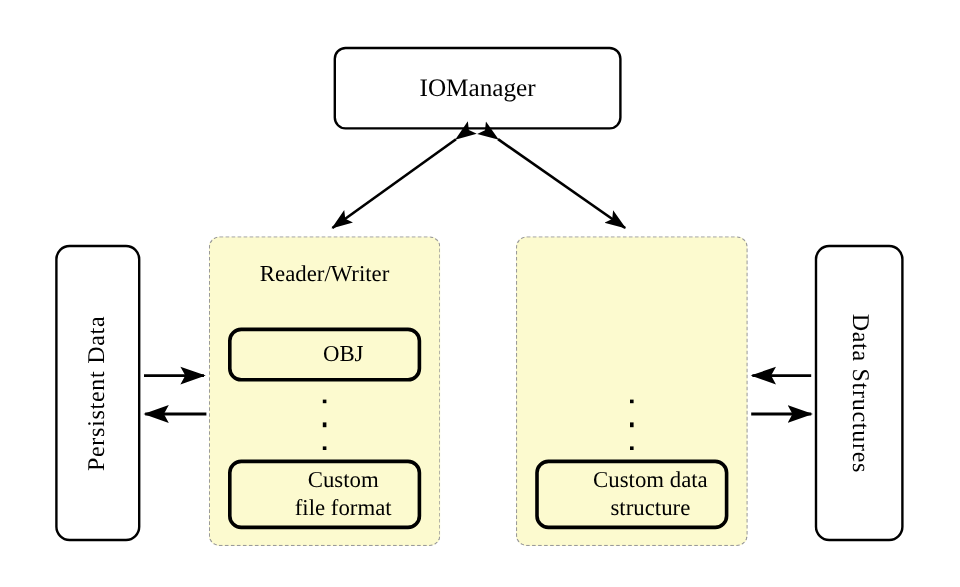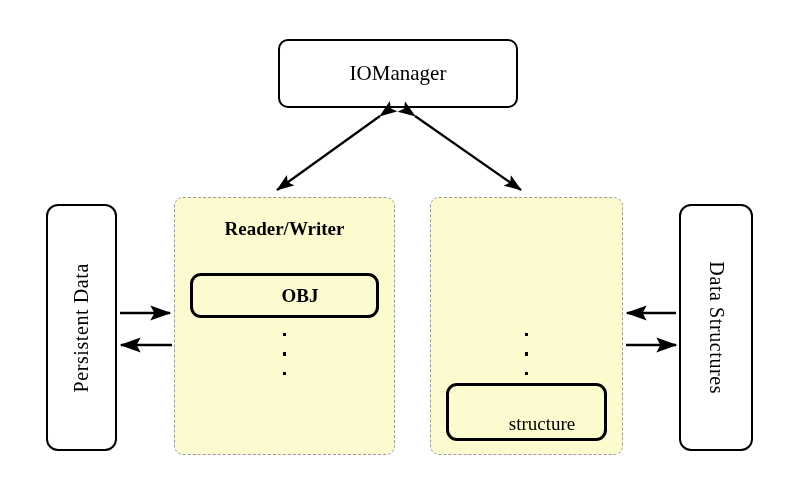--- a/index.html
+++ b/index.html
@@ -68,21 +68,21 @@
   
   .panel {
     position: absolute;
     box-sizing: border-box;
     top: 197px;
     height: 258px;
     background: #FCFACF;
     border: 1.6px dashed #9a9a9a;
     border-radius: 9px;
   }
-  .panel.left-panel  { left: 172px; width: 221px; font-weight: bold; }
+  .panel.left-panel  { left: 172px; width: 193px; }
   .panel.right-panel { left: 428px; width: 193px; }
 
   .panel-title {
     position: absolute;
     left: 0;
     right: 0;
     top: 20px;
     text-align: center;
     font-size: 19px;
     white-space: nowrap;
@@ -157,34 +157,40 @@
     <div class="inner-box top">
       <span>OBJ</span>
     </div>
 
     <div class="vdots">
       <span></span>
       <span></span>
       <span></span>
     </div>
 
-  </div>
-
-  <div class="panel right-panel">
-
-
-    <div class="vdots">
-      <span></span>
-      <span></span>
-      <span></span>
-    </div>
-
     <div class="inner-box bottom">
       <span>
-        <br>
+        <span>Custom</span><br>
+        <span>file format</span>
+      </span>
+    </div>
+  </div>
+
+  <div class="panel right-panel">
+
+
+    <div class="vdots">
+      <span></span>
+      <span></span>
+      <span></span>
+    </div>
+
+    <div class="inner-box bottom">
+      <span>
+        <span>Custom data</span><br>
         <span>structure</span>
       </span>
     </div>
   </div>
 
   <svg id="arrows" viewBox="0 0 800 489">
     <defs>
       <marker id="ah" markerWidth="9" markerHeight="9" refX="7.6" refY="3.1" orient="auto" markerUnits="strokeWidth">
         <path d="M0,0.2 L8,3.1 L0,6.0 L1.6,3.1 Z" fill="#000"></path>
       </marker>

